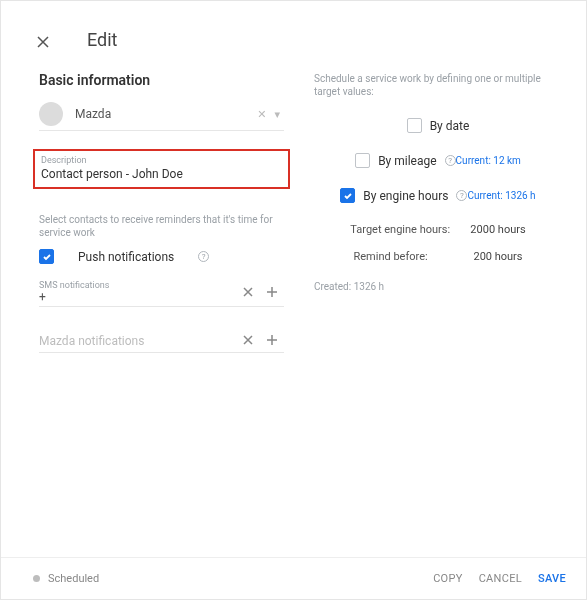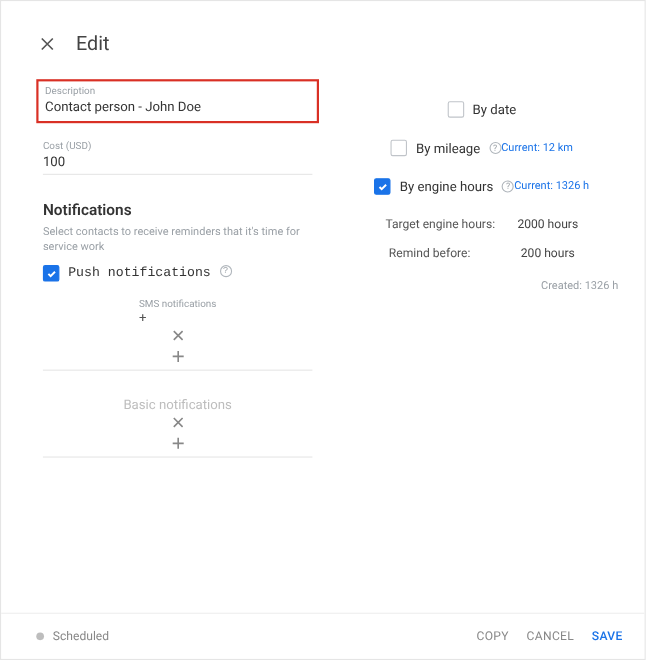--- a/index.html
+++ b/index.html
@@ -13,22 +13,22 @@
     border:1px solid #e5e5e5;
   }
   .container {
     padding: 28px 24px 0 38px;
     display:flex;
     flex-direction:column;
     height:100%;
   }
   .header {
     display:flex;
-    align-items:center;
-    gap:18px;
+    align-items:flex-end;
+    gap:36px;
     margin-bottom:22px;
     margin-left:-4px;
   }
   .close-x {
     width:16px; height:16px;
     cursor:pointer;
     stroke:#555;
     stroke-width:1.5;
     fill:none;
   }
@@ -101,25 +101,25 @@
     border:2px solid #d93025;
     border-bottom:2px solid #d93025;
     padding:4px 0 6px 6px;
     margin-left:-6px;
     margin-right:-6px;
   }
   
   .notif-section { margin-top:24px; }
   .check-row {
     display:flex;
-    gap:8px;
+    align-items:center;
+    gap:24px;
     font-size:12px;
     color:#333;
     margin:10px 0 16px 0;
-    font-family:Liberation Mono, monospace;
   }
   .checkbox {
     width:15px; height:15px;
     border:1px solid #c0c4c9;
     border-radius:2px;
     display:inline-flex;
     align-items:center;
     justify-content:center;
     flex-shrink:0;
   }
@@ -137,21 +137,20 @@
     justify-content:center;
     font-size:8px;
     color:#9aa0a6;
   }
   .notif-input-row {
     display:flex;
     align-items:center;
     border-bottom:1px solid #e6e6e6;
     padding-bottom:2px;
     margin-bottom:24px;
-    flex-direction:column;
   }
   .notif-input-col { flex:1; }
   .notif-label {
     font-size:9px;
     color:#9aa0a6;
   }
   .notif-value {
     font-size:12px;
     color:#555;
     min-height:14px;
@@ -193,21 +192,20 @@
     color:#555;
     margin:14px 0;
     justify-content:center;
   }
   .kv-key { width:120px; }
   .kv-val { color:#444; }
   .created {
     font-size:10px;
     color:#9aa0a6;
     margin-top:18px;
-    text-align:right;
   }
   
   .footer {
     border-top:1px solid #eee;
     height:42px;
     display:flex;
     align-items:center;
     padding:0 20px 0 32px;
     font-size:11px;
     color:#888;
@@ -236,35 +234,37 @@
   <div class="header">
     <svg class="close-x" viewBox="0 0 16 16">
         <path d="M3 3 L13 13 M13 3 L3 13"></path>
       </svg>
     <div class="title">Edit</div>
   </div>
 
   <div class="columns">
 
     <div class="col-left">
-
+      <h2 class="section">Basic information</h2>
+
+      <div class="vehicle-row">
+        <div class="avatar"></div>
+        <div class="vehicle-name">Mazda</div>
+        <span class="vehicle-clear">✕</span>
+        <span class="vehicle-caret">▾</span>
+      </div>
 
 
       <div class="field highlight">
         <div class="field-label">Description</div>
         <div class="field-value">Contact person - John Doe</div>
       </div>
 
-      <div class="field">
-        <div class="field-label">Cost (USD)</div>
-        <div class="field-value">100</div>
-      </div>
 
       <div class="notif-section">
-        <h2 class="section">Notifications</h2>
         <div class="subtext">Select contacts to receive reminders that it's time for service work</div>
 
         <div class="check-row">
           <span class="checkbox checked">
             <svg width="10" height="10" viewBox="0 0 10 10">
                 <path d="M2 5 L4 7 L8 3" fill="none" stroke-width="1.8"></path>
               </svg>
           </span>
           <span>Push notifications</span>
           <span class="help-icon">?</span>
@@ -282,37 +282,38 @@
           </span>
           <span class="row-icon">
             <svg width="12" height="12" viewBox="0 0 12 12">
                 <path d="M6 1 L6 11 M1 6 L11 6"></path>
               </svg>
           </span>
         </div>
 
         <div class="notif-input-row">
           <div class="notif-input-col">
-            <div class="notif-placeholder">Basic notifications</div>
+            <div class="notif-placeholder">Mazda notifications</div>
           </div>
           <span class="row-icon">
             <svg width="12" height="12" viewBox="0 0 12 12">
                 <path d="M2 2 L10 10 M10 2 L2 10"></path>
               </svg>
           </span>
           <span class="row-icon">
             <svg width="12" height="12" viewBox="0 0 12 12">
                 <path d="M6 1 L6 11 M1 6 L11 6"></path>
               </svg>
           </span>
         </div>
       </div>
     </div>
 
     <div class="col-right">
+      <div class="subtext">Schedule a service work by defining one or multiple target values:</div>
 
       <div class="interval-row">
         <div class="interval-left">
           <span class="checkbox"></span>
           <span>By date</span>
         </div>
       </div>
 
       <div class="interval-row">
         <div class="interval-left">

